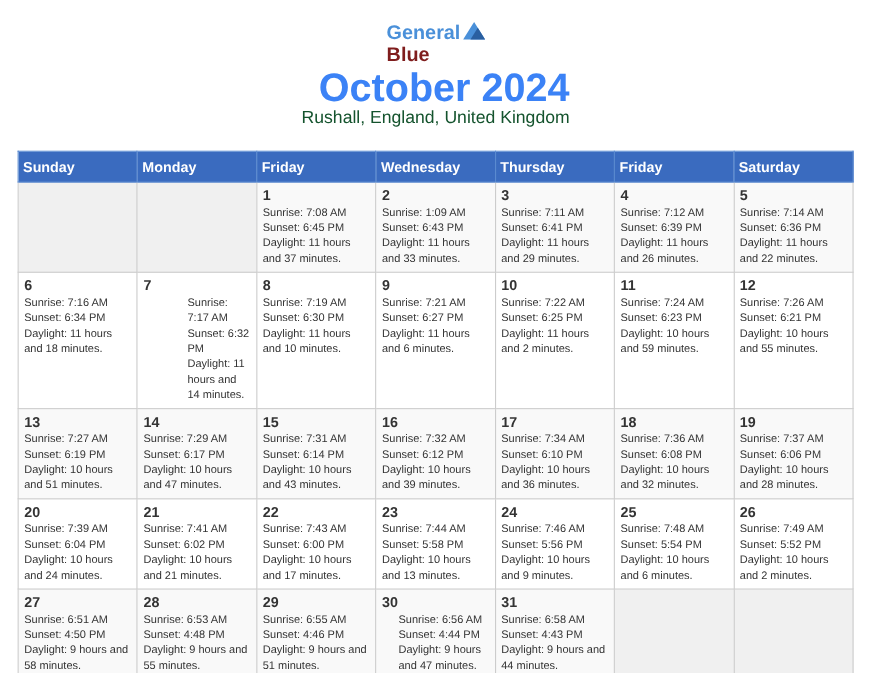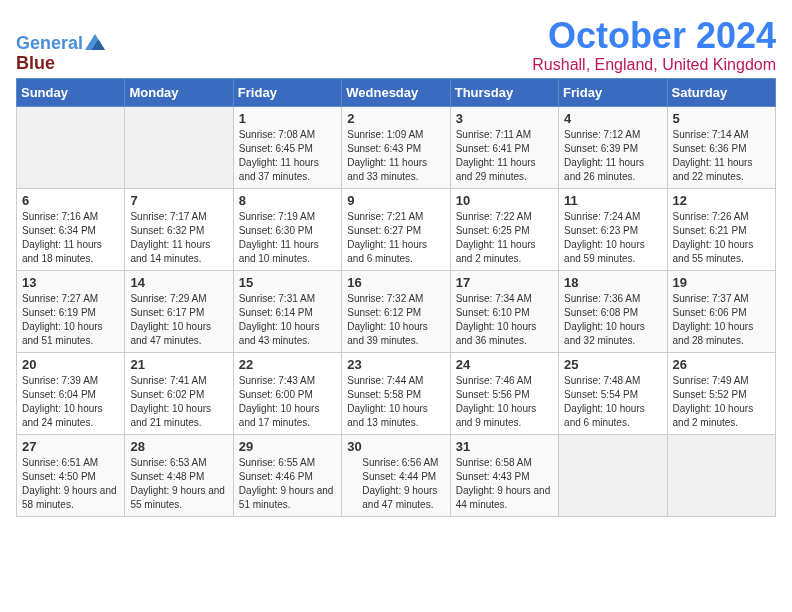--- a/index.html
+++ b/index.html
@@ -5,23 +5,24 @@
     * { box-sizing: border-box; margin: 0; padding: 0; }
     body {
       font-family: Arial, sans-serif;
       background: #fff;
       width: 792px;
       min-height: 612px;
       padding: 16px;
     }
     .header {
       display: flex;
-      align-items: flex-end;
+      align-items: center;
       justify-content: space-between;
-      margin-bottom: 4px;
+      margin-bottom: 20px;
+      flex-direction: column;
     }
     .logo {
       display: flex;
       align-items: center;
       margin-top: 4px;
     }
     .logo-text {
       font-size: 18px;
       font-weight: bold;
       color: #333;
@@ -40,21 +41,21 @@
       text-align: right;
     }
     .month-title {
       font-size: 36px;
       font-weight: bold;
       color: #3b82f6;
       line-height: 1.1;
     }
     .subtitle {
       font-size: 16px;
-      color: #be185d;
+      color: #14532d;
     }
     table {
       width: 100%;
       border-collapse: collapse;
       table-layout: fixed;
     }
     thead tr th {
       background-color: #3a6bbf;
       color: #fff;
       padding: 6px 4px;
@@ -163,21 +164,21 @@
       </tr>
       <tr>
         <td>
           <span class="day-number">6</span>
           <div class="day-detail" style="white-space: pre-line;">Sunrise: 7:16 AM
 Sunset: 6:34 PM
 Daylight: 11 hours and 18 minutes.</div>
         </td>
         <td>
           <span class="day-number">7</span>
-          <div class="day-detail" style="white-space: pre-line;">Sunrise: 7:17 AM
+          <div class="day-detail" style="white-space: pre-line; margin-left: 40px;">Sunrise: 7:17 AM
 Sunset: 6:32 PM
 Daylight: 11 hours and 14 minutes.</div>
         </td>
         <td>
           <span class="day-number">8</span>
           <div class="day-detail" style="white-space: pre-line;">Sunrise: 7:19 AM
 Sunset: 6:30 PM
 Daylight: 11 hours and 10 minutes.</div>
         </td>
         <td>

